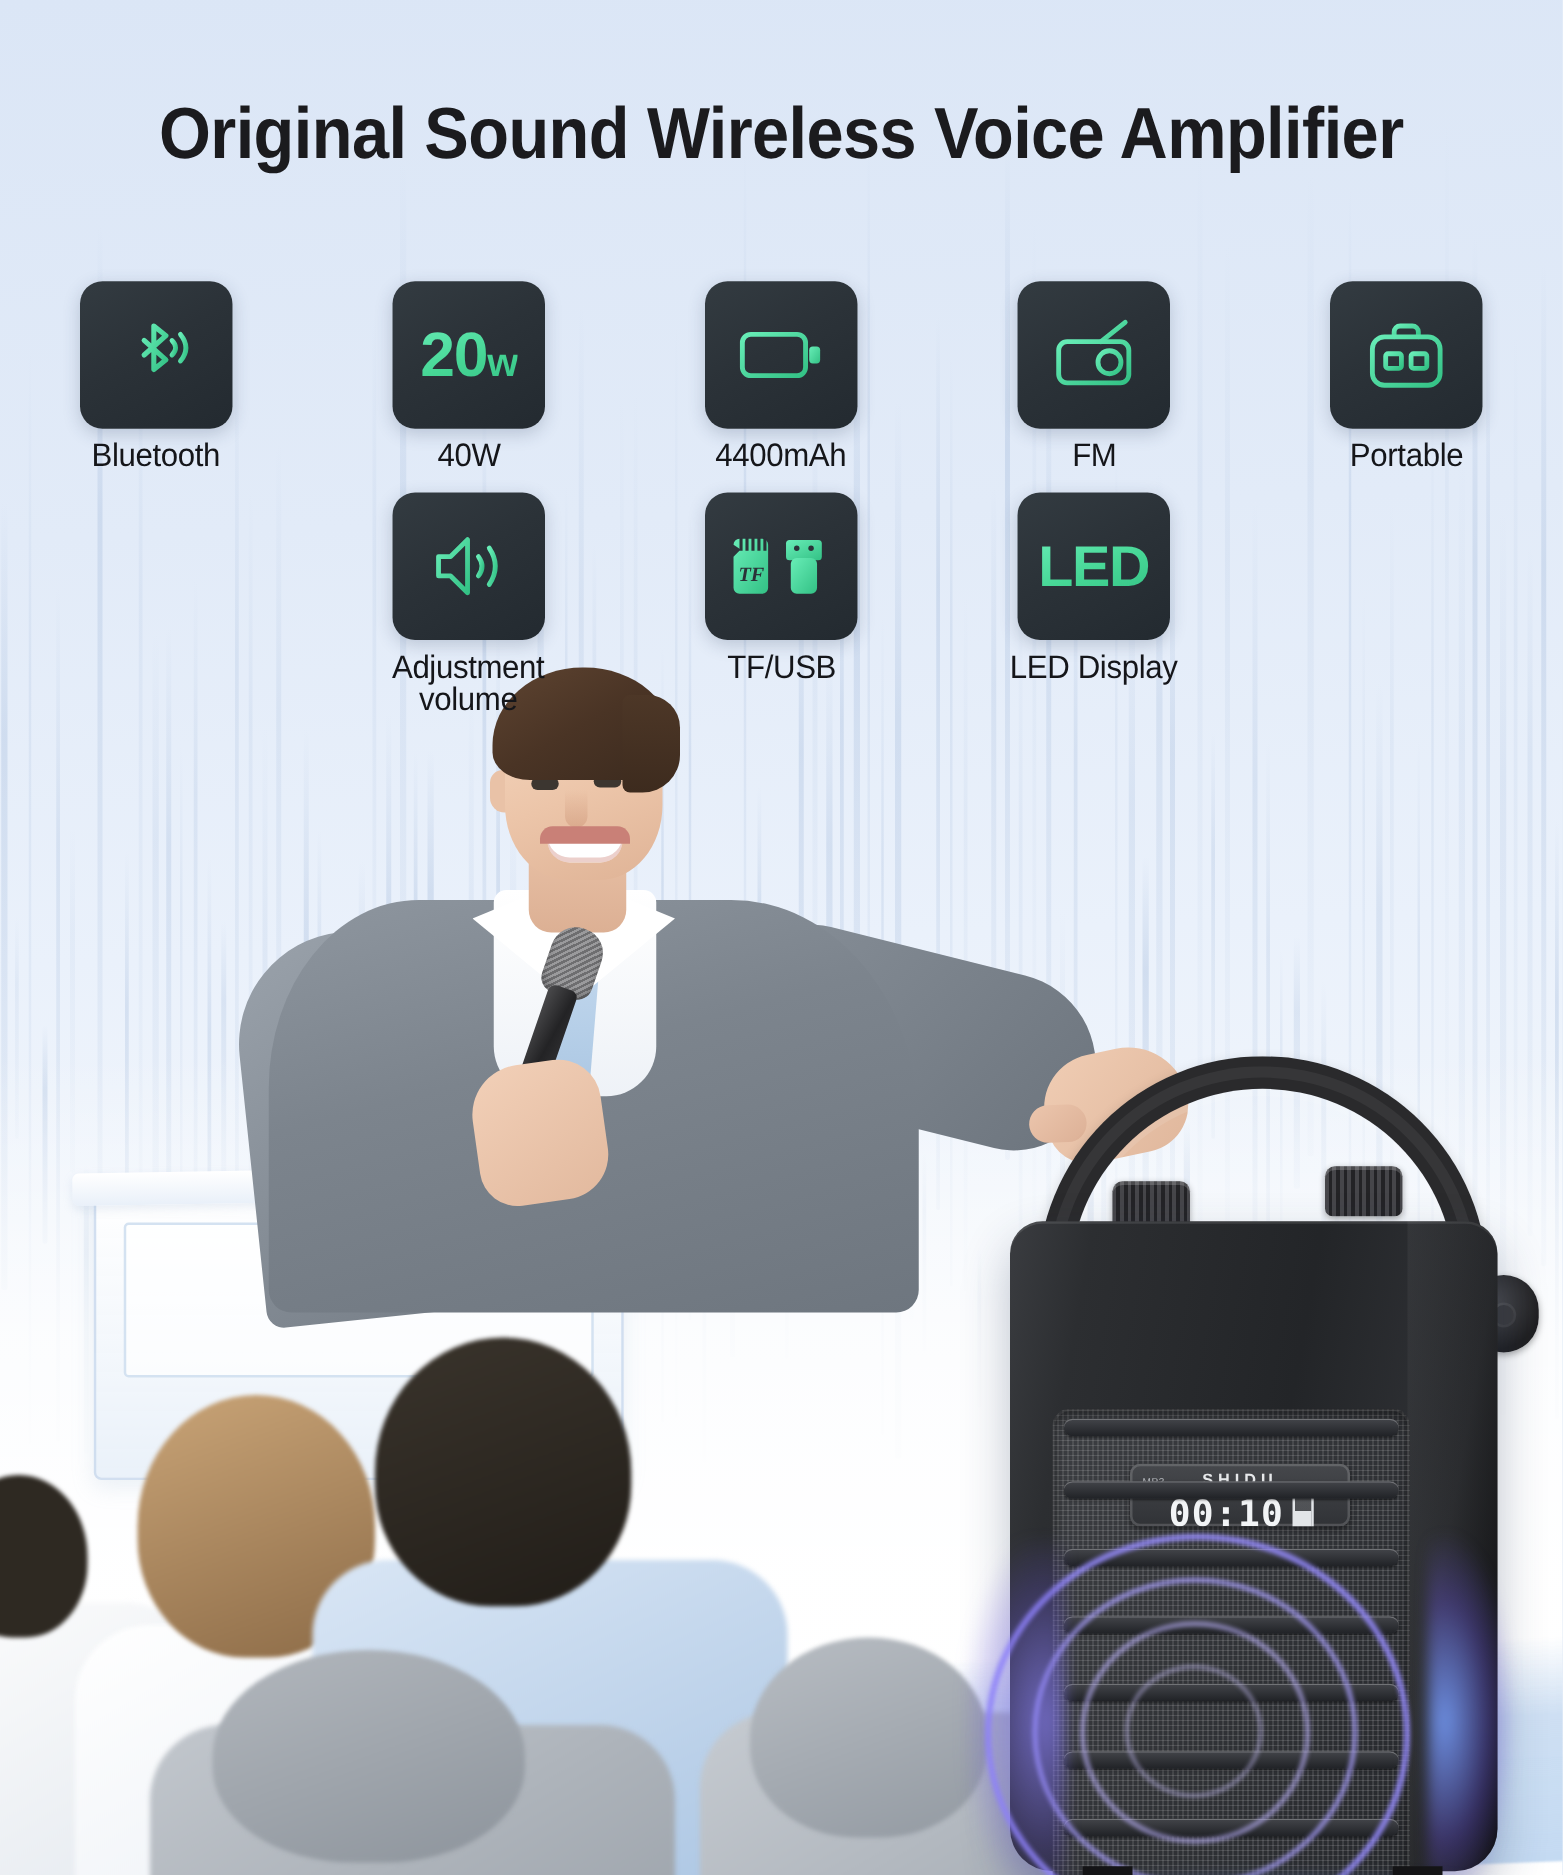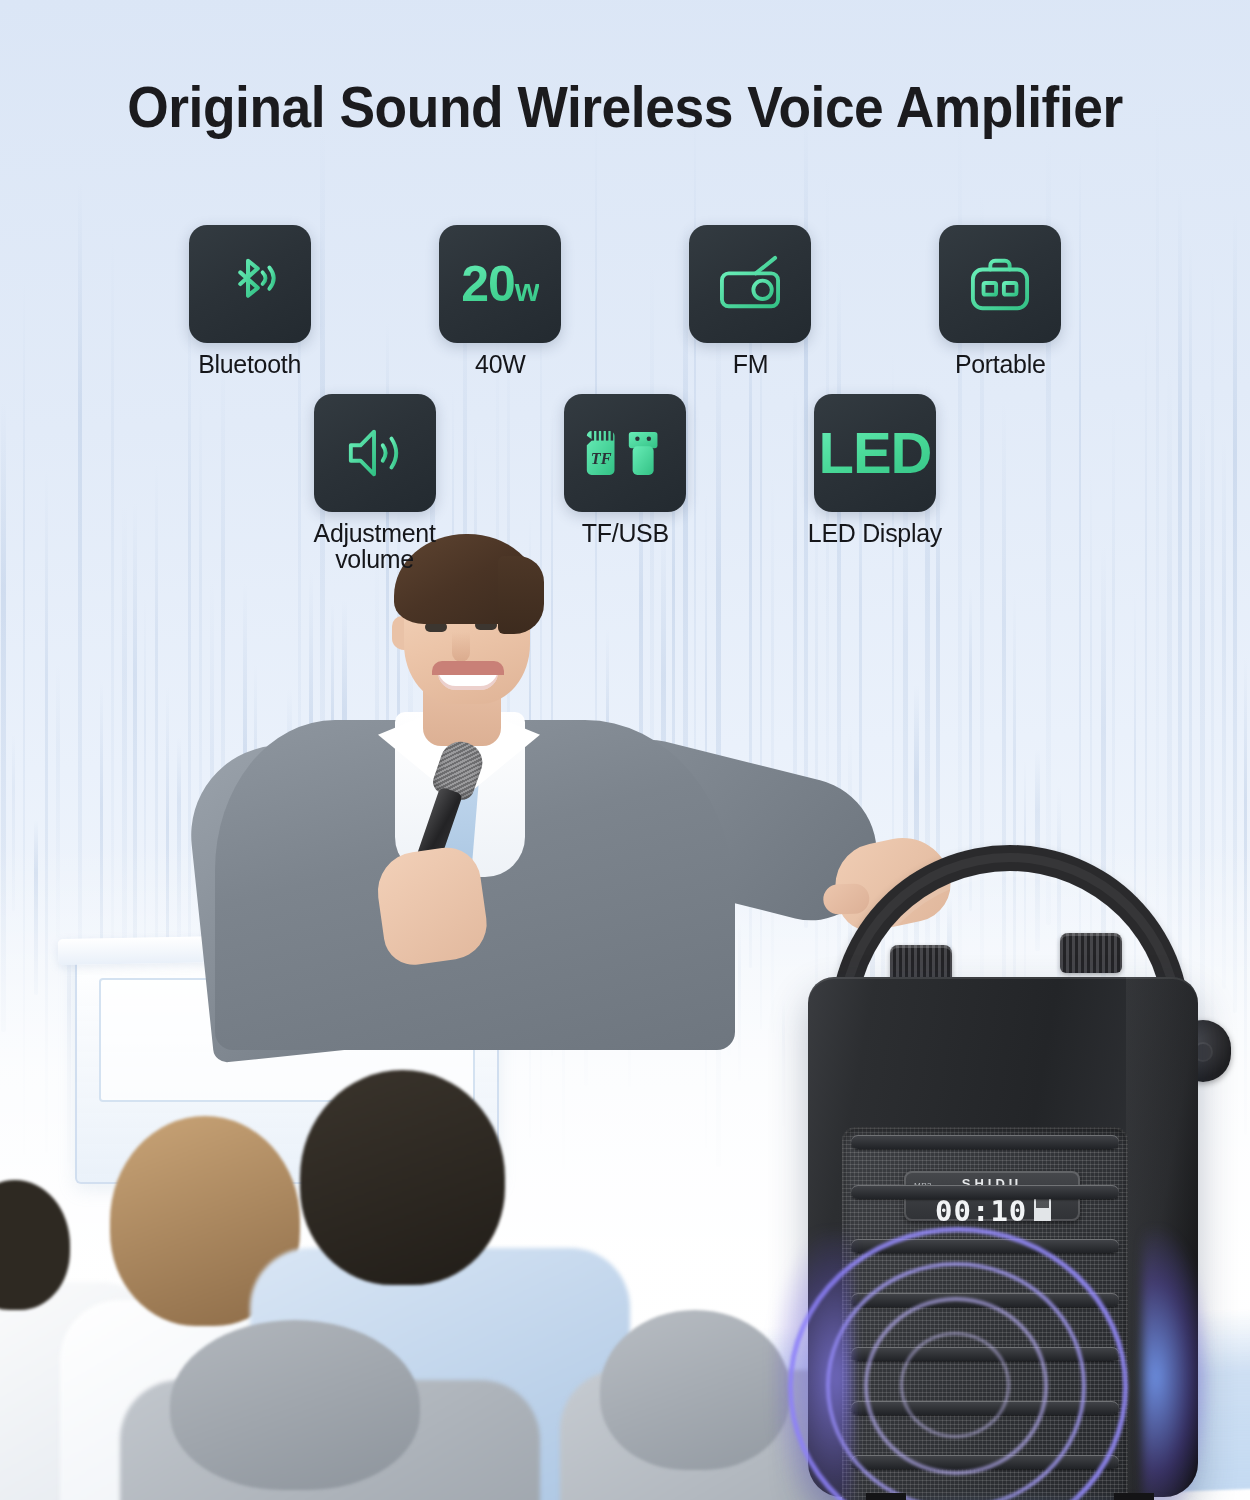--- a/index.html
+++ b/index.html
@@ -61,21 +61,21 @@
     position:relative;
   }
   .tile svg{display:block;}
   .tile .glyph{
     font-weight:700;letter-spacing:-1px;
     background:linear-gradient(160deg,#68edb7 0%,#46d695 55%,#33c185 100%);
     -webkit-background-clip:text;background-clip:text;color:transparent;
   }
   .g40{font-size:50px;}
   .g40 em{font-style:normal;font-size:32px;}
-  .gled{font-size:58px;letter-spacing:0px;}
+  .gled{font-size:46px;letter-spacing:0px;}
   .flabel{
     margin-top:8px;font-size:26px;color:#15161a;text-align:center;
     line-height:1.02;letter-spacing:-.3px;transform:scaleX(.96);
     white-space:pre-line;
   }
 
   
   .scene{position:absolute;left:0;right:0;top:520px;bottom:0;z-index:3;overflow:hidden;}
   .podium{
     position:absolute;left:75px;top:430px;width:420px;height:230px;
@@ -549,20 +549,42 @@
         <div class="flabel">Bluetooth</div>
       </div>
 
       <div class="fcell">
         <div class="tile">
           <span class="glyph g40"><span>20</span><em>w</em></span>
         </div>
         <div class="flabel">40W</div>
       </div>
 
+      <div class="fcell">
+        <div class="tile">
+          <svg width="70" height="54" viewBox="0 0 72 54" fill="none">
+            <defs>
+                <linearGradient id="gr2" x1="0" y1="0" x2="1" y2="1">
+              <stop offset="0" stop-color="#68edb7"></stop>
+                  <stop offset="1" stop-color="#33c185"></stop>
+                </linearGradient>
+              </defs>
+            <rect x="4" y="10" width="52" height="34" rx="7" stroke="url(#gr2)" stroke-width="4" fill="none"></rect>
+            <rect x="59" y="20" width="9" height="14" rx="3" fill="url(#gr2)"></rect>
+            <g stroke="url(#gr2)" stroke-width="4" stroke-linecap="round">
+              <line x1="14" y1="18" x2="14" y2="36"></line>
+                <line x1="23" y1="18" x2="23" y2="36"></line>
+              <line x1="32" y1="18" x2="32" y2="36"></line>
+                <line x1="41" y1="18" x2="41" y2="36"></line>
+              <line x1="49" y1="18" x2="49" y2="36"></line>
+            </g>
+          </svg>
+        </div>
+        <div class="flabel">4400mAh</div>
+      </div>
 
       <div class="fcell">
         <div class="tile">
           <svg width="66" height="60" viewBox="0 0 68 62" fill="none">
             <defs>
                 <linearGradient id="gr3" x1="0" y1="0" x2="1" y2="1">
               <stop offset="0" stop-color="#68edb7"></stop>
                   <stop offset="1" stop-color="#33c185"></stop>
                 </linearGradient>
               </defs>

